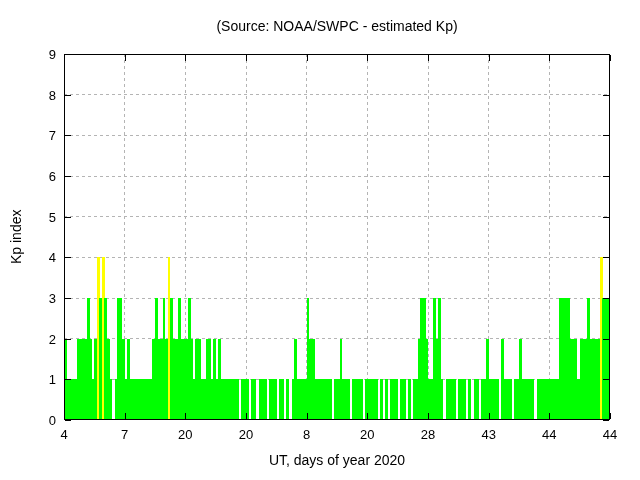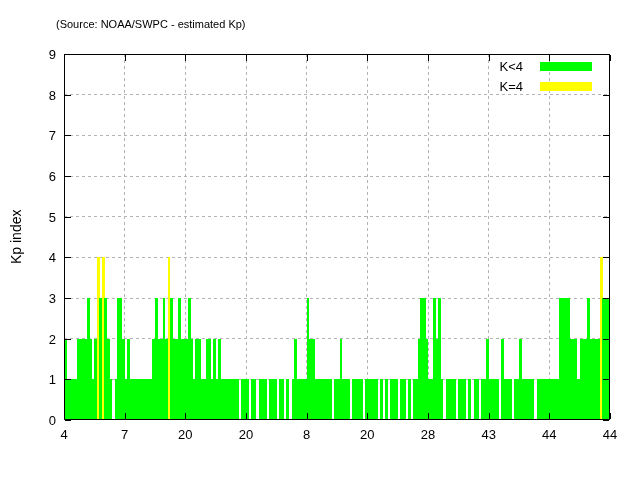--- a/index.html
+++ b/index.html
@@ -2,22 +2,22 @@
 <html><head>
 <meta charset="utf-8">
 <style>
   html,body { margin:0; padding:0; background:#ffffff; }
   .canvas {
     position:relative; width:640px; height:480px; background:#ffffff;
     font-family:"Liberation Sans", sans-serif; color:#000;
     overflow:hidden;
   }
   .chart-title {
-    position:absolute; left:56px; top:18px; width:546px;
-    text-align:left; font-size:11px; white-space:nowrap;
+    position:absolute; left:64px; top:18px; width:546px;
+    text-align:center; font-size:14px; white-space:nowrap;
   }
   .ylabel {
     position:absolute; left:8px; top:54px; height:366px;
     writing-mode:vertical-rl; transform:rotate(180deg);
     text-align:center; font-size:14px;
   }
   .xlabel {
     position:absolute; left:64px; top:452px; width:546px;
     text-align:center; font-size:14px;
   }
@@ -58,20 +58,21 @@
 </style>
 </head>
 <body>
 
 <div class="canvas">
 
   <div class="chart-title">(Source: NOAA/SWPC - estimated Kp)</div>
 
   <div class="ylabel">Kp index</div>
 
+  <div class="xlabel">UT, days of year 2020</div>
 
   <div id="grid-layer">
       <div class="grid-h" style="left: 64px; top: 378.833px; width: 546px;"></div>
       <div class="grid-h" style="left: 64px; top: 338.167px; width: 546px;"></div>
       <div class="grid-h" style="left: 64px; top: 297.5px; width: 546px;"></div>
       <div class="grid-h" style="left: 64px; top: 256.833px; width: 546px;"></div>
       <div class="grid-h" style="left: 64px; top: 216.167px; width: 546px;"></div>
       <div class="grid-h" style="left: 64px; top: 175.5px; width: 546px;"></div>
       <div class="grid-h" style="left: 64px; top: 134.833px; width: 546px;"></div>
       <div class="grid-h" style="left: 64px; top: 94.1667px; width: 546px;"></div>
@@ -337,24 +338,14 @@
       <div class="xtick-label" style="left: 291.667px; top: 428px;">8</div>
       <div class="xtick-label" style="left: 352.333px; top: 428px;">20</div>
       <div class="xtick-label" style="left: 413px; top: 428px;">28</div>
       <div class="xtick-label" style="left: 473.667px; top: 428px;">43</div>
       <div class="xtick-label" style="left: 534.333px; top: 428px;">44</div>
       <div class="xtick-label" style="left: 595px; top: 428px;">44</div>
     </div>
 
   <div class="plot-border"></div>
 
-  <div class="legend">
-    <div class="legend-row">
-      <span class="legend-label">K&lt;4</span>
-      <span class="legend-swatch" style="background: rgb(0, 255, 0);"></span>
-    </div>
-    <div class="legend-row">
-      <span class="legend-label">K=4</span>
-      <span class="legend-swatch" style="background: rgb(255, 255, 0);"></span>
-    </div>
-  </div>
 
 </div>
 
 </body></html>

